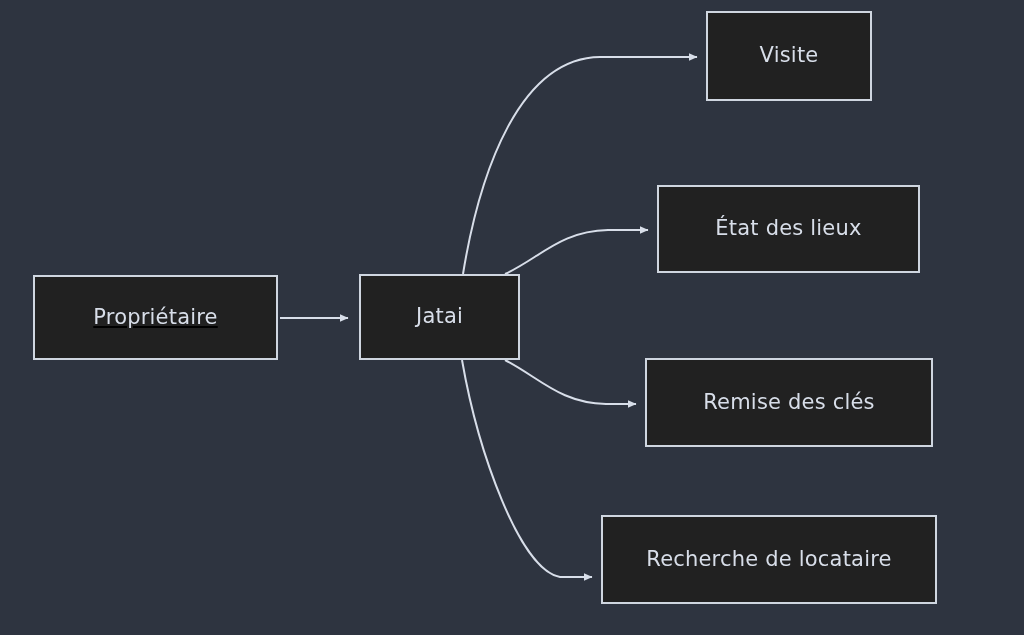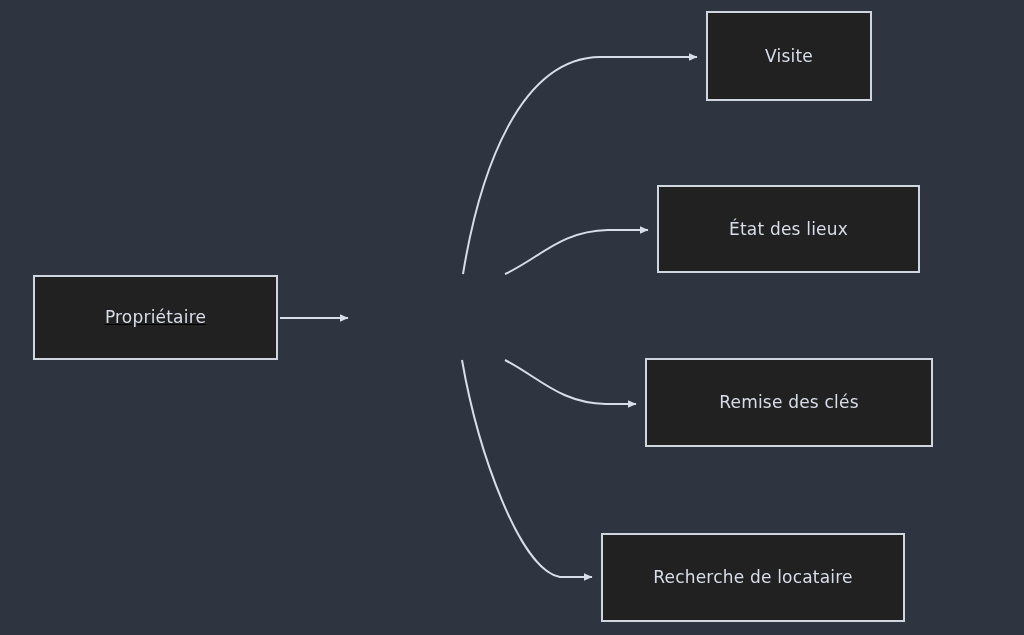--- a/index.html
+++ b/index.html
@@ -33,34 +33,34 @@
     box-sizing: border-box;
     background: #212121;
     border: 2px solid #cfd6e0;
     display: flex;
     align-items: center;
     justify-content: center;
     z-index: 2;
   }
   .node-label {
     color: #d8dee9;
-    font-size: 17px;
+    font-size: 21px;
     font-weight: 400;
     letter-spacing: 0.2px;
     line-height: 1.1;
     white-space: nowrap;
     text-align: center;
   }
   
   #node-proprietaire { left: 33px;  top: 275px; width: 245px; height: 85px; text-decoration: underline; }
   #node-jatai        { left: 359px; top: 274px; width: 161px; height: 86px; }
   #node-visite       { left: 706px; top: 11px;  width: 166px; height: 90px; }
   #node-etat         { left: 657px; top: 185px; width: 263px; height: 88px; }
   #node-remise       { left: 645px; top: 358px; width: 288px; height: 89px; }
-  #node-recherche    { left: 601px; top: 533px; width: 304px; height: 89px; }
+  #node-recherche    { left: 601px; top: 515px; width: 336px; height: 89px; }
 </style>
 </head>
 <body>
 
 <div id="canvas">
 
   <svg id="edge-layer" viewBox="0 0 1024 635" width="1024" height="635" xmlns="http://www.w3.org/2000/svg">
     <defs>
       <marker id="arrowhead" markerWidth="9" markerHeight="8" refX="8.5" refY="4" orient="auto" markerUnits="userSpaceOnUse">
         <path d="M0,0 L9,4 L0,8 z" fill="#d8dee9"></path>
@@ -75,20 +75,23 @@
 
     <path d="M 505,360 C 540,378 560,403 606,404 L 636,404" fill="none" stroke="#d8dee9" stroke-width="2" marker-end="url(#arrowhead)"></path>
 
     <path d="M 462,360 C 478,452 520,570 560,577 L 592,577" fill="none" stroke="#d8dee9" stroke-width="2" marker-end="url(#arrowhead)"></path>
   </svg>
 
   <div class="node" id="node-proprietaire">
     <span class="node-label">Propriétaire</span>
   </div>
 
+  <div class="node" id="node-jatai">
+    <span class="node-label">Jatai</span>
+  </div>
 
   <div class="node" id="node-visite">
     <span class="node-label">Visite</span>
   </div>
 
   <div class="node" id="node-etat">
     <span class="node-label">État des lieux</span>
   </div>
 
   <div class="node" id="node-remise">

